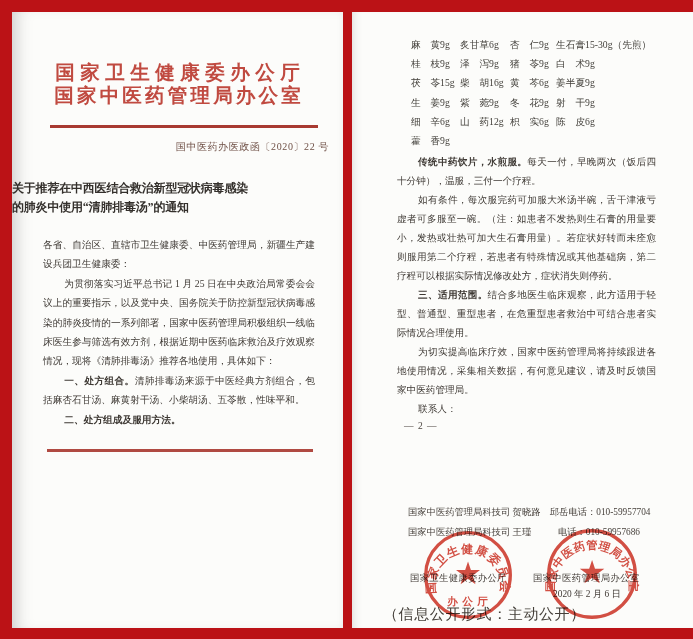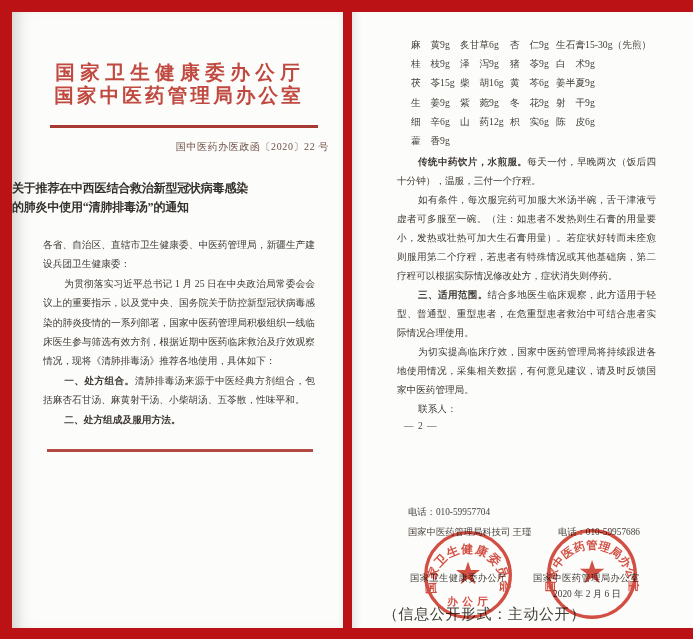--- a/index.html
+++ b/index.html
@@ -115,20 +115,21 @@
     <p class="para indent"><span class="lead"></span><span>如有条件，每次服完药可加服大米汤半碗，舌干津液亏虚者可多服至一碗。（注：如患者不发热则生石膏的用量要小，发热或壮热可加大生石膏用量）。若症状好转而未痊愈则服用第二个疗程，若患者有特殊情况或其他基础病，第二疗程可以根据实际情况修改处方，症状消失则停药。</span></p>
     <p class="para indent"><span class="lead">三、适用范围。</span><span>结合多地医生临床观察，此方适用于轻型、普通型、重型患者，在危重型患者救治中可结合患者实际情况合理使用。</span></p>
     <p class="para indent"><span class="lead"></span><span>为切实提高临床疗效，国家中医药管理局将持续跟进各地使用情况，采集相关数据，有何意见建议，请及时反馈国家中医药管理局。</span></p>
     <p class="para indent"><span class="lead"></span><span>联系人：</span></p>
   </div>
 
   <div class="page-number">— 2 —</div>
 
   <div class="contacts">
     <div class="contact-row">
+      <span>国家中医药管理局科技司 贺晓路　邱岳</span>
       <span>电话：010-59957704</span>
     </div>
     <div class="contact-row">
       <span>国家中医药管理局科技司 王瑾</span>
       <span>电话：010-59957686</span>
     </div>
   </div>
 
   <div class="sig sig-left">国家卫生健康委办公厅</div>
   <div class="sig sig-right">国家中医药管理局办公室</div>

